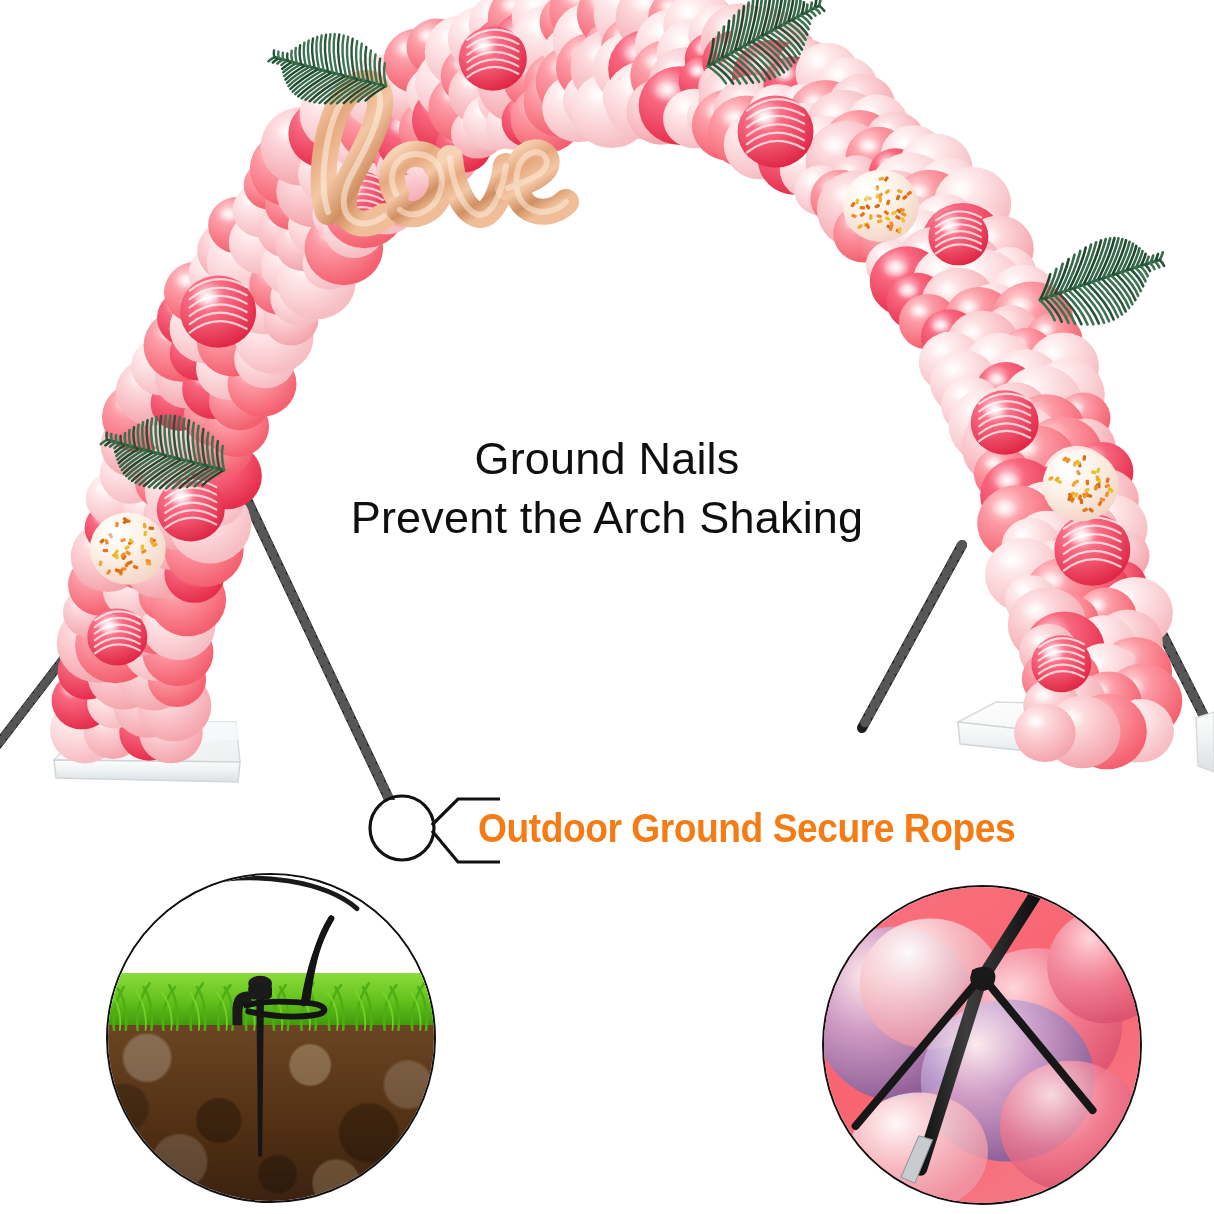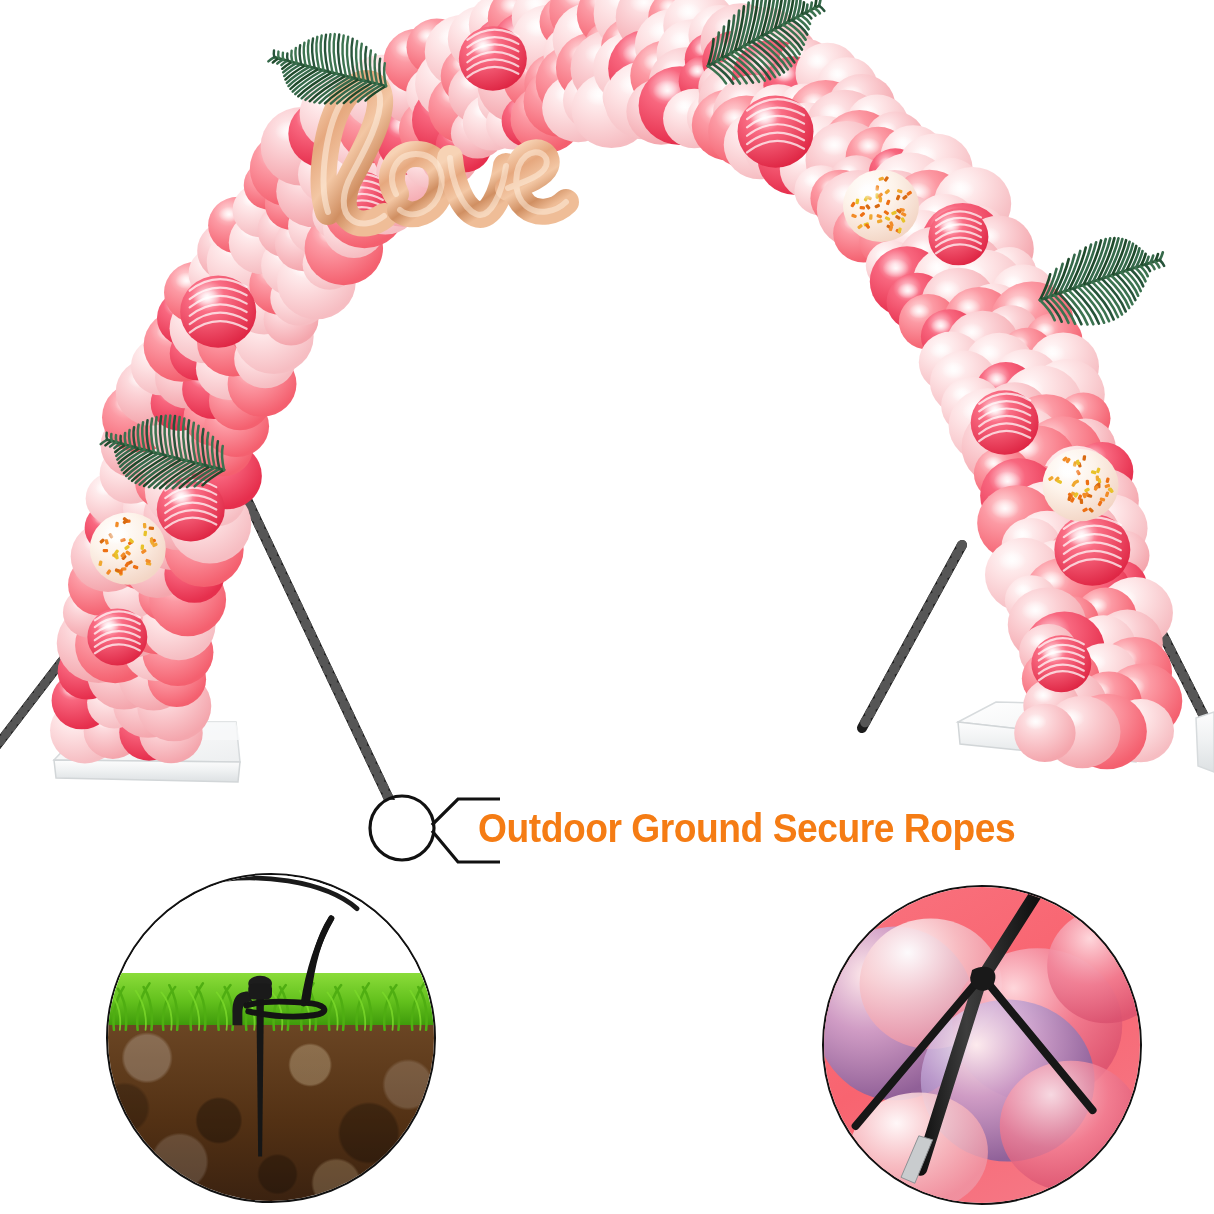--- a/index.html
+++ b/index.html
@@ -1879,20 +1879,22 @@
             <path d="M 99.36 -18.400000000000002 q 2.4000000000000017 3.120000000000002 3.0000000000000018 5.640000000000003" fill="none" stroke="#3C7350" stroke-width="2.3" stroke-linecap="round"></path>
             <path d="M 103.67999999999999 -19.2 q 2.5200000000000014 -3.600000000000002 3.4800000000000018 -6.120000000000004" fill="none" stroke="#1F4A2C" stroke-width="2.3" stroke-linecap="round"></path>
             <path d="M 103.67999999999999 -19.2 q 2.4000000000000017 3.120000000000002 3.0000000000000018 5.640000000000003" fill="none" stroke="#3C7350" stroke-width="2.3" stroke-linecap="round"></path>
             <path d="M 108 -20 q 2.5200000000000014 -3.600000000000002 3.4800000000000018 -6.120000000000004" fill="none" stroke="#35694A" stroke-width="2.3" stroke-linecap="round"></path>
             <path d="M 108 -20 q 2.4000000000000017 3.120000000000002 3.0000000000000018 5.640000000000003" fill="none" stroke="#27543A" stroke-width="2.3" stroke-linecap="round"></path>
           </g>
         </g>
     </svg>
   </div>
 
+  <div class="headline">Ground Nails
+Prevent the Arch Shaking</div>
 
   <div class="callout-wrap">
     <svg class="callout-svg" width="140" height="90" viewBox="0 0 140 90" xmlns="http://www.w3.org/2000/svg">
       <circle cx="42" cy="48" r="32" fill="none" stroke="#111" stroke-width="3.2"></circle>
       <path d="M 73 44 L 98 19 L 140 19" fill="none" stroke="#111" stroke-width="3.2" stroke-linecap="square"></path>
       <path d="M 73 52 L 98 82 L 140 82" fill="none" stroke="#111" stroke-width="3.2" stroke-linecap="square"></path>
     </svg>
   </div>
 
   <div class="orange-label">Outdoor Ground Secure Ropes</div>

